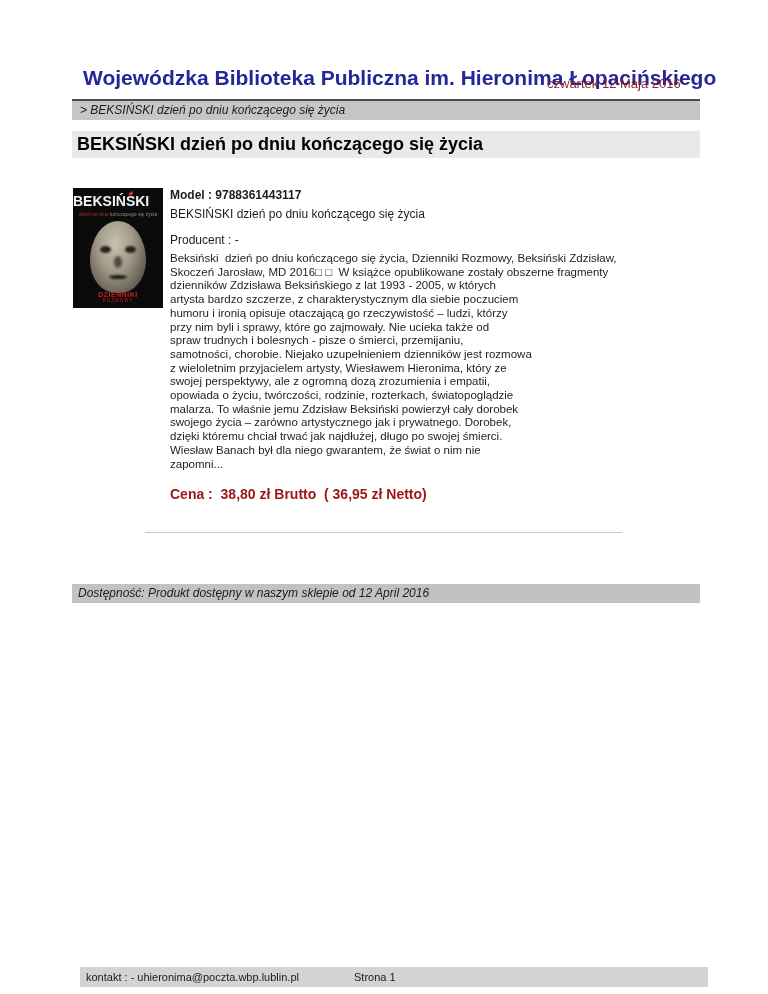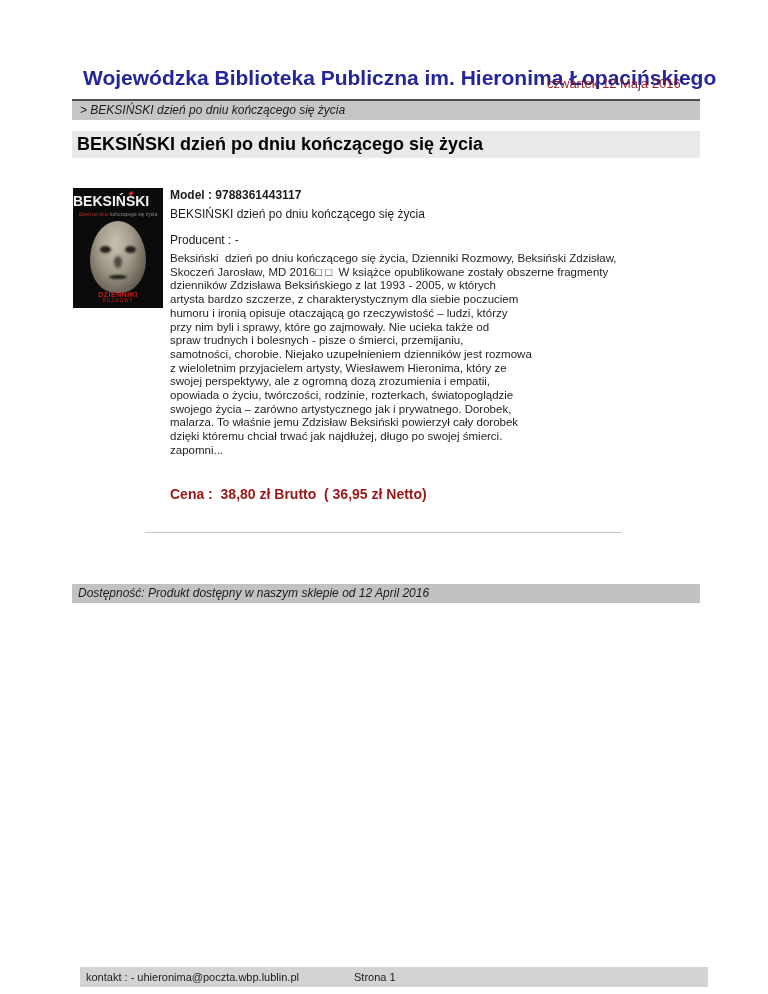--- a/index.html
+++ b/index.html
@@ -121,23 +121,24 @@
       <div>Skoczeń Jarosław, MD 2016□ □ &nbsp;W książce opublikowane zostały obszerne fragmenty</div>
       <div>dzienników Zdzisława Beksińskiego z lat 1993 - 2005, w których</div>
       <div>artysta bardzo szczerze, z charakterystycznym dla siebie poczuciem</div>
       <div>humoru i ironią opisuje otaczającą go rzeczywistość – ludzi, którzy</div>
       <div>przy nim byli i sprawy, które go zajmowały. Nie ucieka także od</div>
       <div>spraw trudnych i bolesnych - pisze o śmierci, przemijaniu,</div>
       <div>samotności, chorobie. Niejako uzupełnieniem dzienników jest rozmowa</div>
       <div>z wieloletnim przyjacielem artysty, Wiesławem Hieronima, który ze</div>
       <div>swojej perspektywy, ale z ogromną dozą zrozumienia i empatii,</div>
       <div>opowiada o życiu, twórczości, rodzinie, rozterkach, światopoglądzie</div>
+      <div>malarza. To właśnie jemu Zdzisław Beksiński powierzył cały dorobek</div>
       <div>swojego życia – zarówno artystycznego jak i prywatnego. Dorobek,</div>
-      <div>malarza. To właśnie jemu Zdzisław Beksiński powierzył cały dorobek</div>
       <div>dzięki któremu chciał trwać jak najdłużej, długo po swojej śmierci.</div>
+      <div>Wiesław Banach był dla niego gwarantem, że świat o nim nie</div>
       <div>zapomni...</div>
     </div>
 
   <div class="abs price" style="color: rgb(155, 22, 22);">Cena :&nbsp; 38,80 zł Brutto &nbsp;( 36,95 zł Netto)</div>
 
   <div class="abs divider"></div>
 
   <div class="abs availability" style="background-color: rgb(194, 194, 194);">Dostępność: Produkt dostępny w naszym sklepie od 12 April 2016</div>
 
   <div class="abs footer" style="background-color: rgb(211, 211, 211);">

